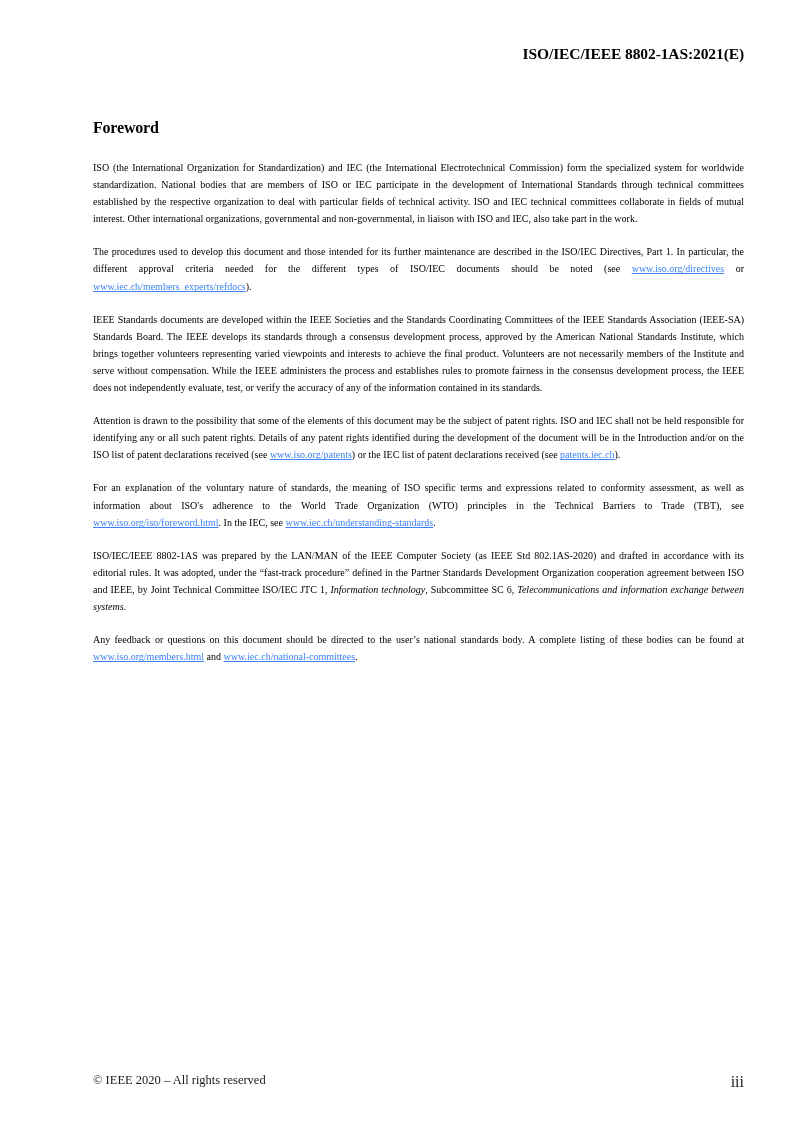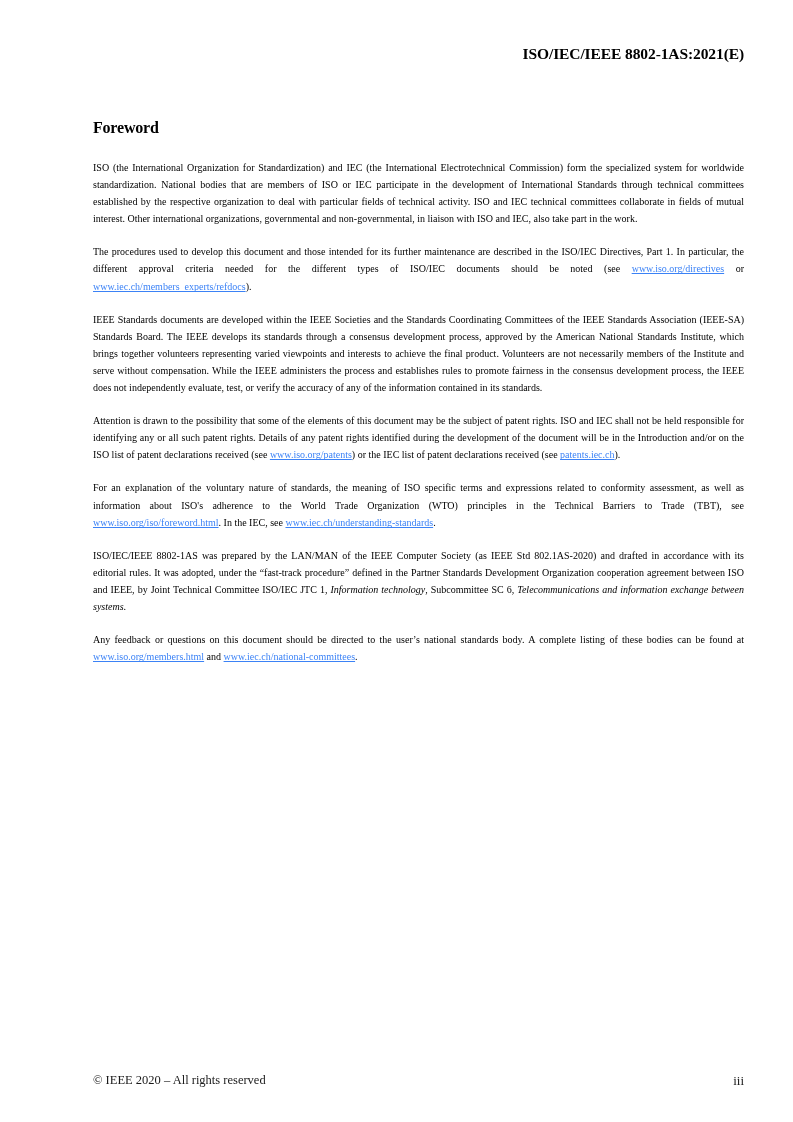--- a/index.html
+++ b/index.html
@@ -84,21 +84,21 @@
     left: 93px;
     top: 1073px;
     width: 651px;
     display: flex;
     justify-content: space-between;
     align-items: flex-start;
     font-size: 12.5px;
     color: #1a1a1a;
   }
   .doc-footer .pageno {
-    font-size: 13px;
+    font-size: 16px;
   }
 </style>
 </head>
 <body>
 
 <div class="page">
 
   <div class="doc-header">ISO/IEC/IEEE 8802-1AS:2021(E)</div>
 
   <h1 class="doc-title">Foreword</h1>

